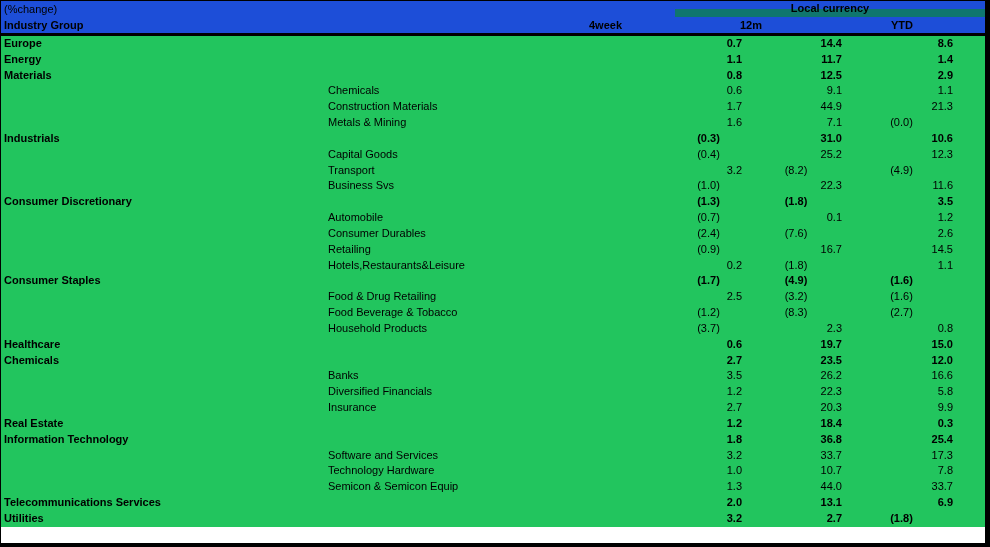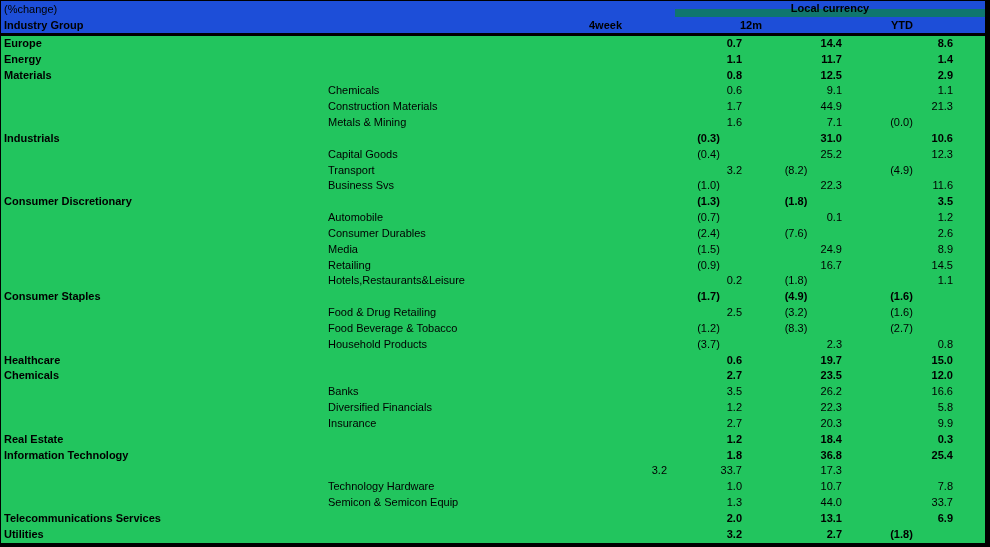--- a/index.html
+++ b/index.html
@@ -197,27 +197,20 @@
       </div>
       <div class="row grid">
         <div class="main-lbl"></div>
         <div class="sub-lbl">Consumer Durables</div>
         <div class="val neg">(2.4)</div>
         <div class="val neg">(7.6)</div>
         <div class="val pos">2.6</div>
       </div>
       <div class="row grid">
         <div class="main-lbl"></div>
-        <div class="sub-lbl">Media</div>
-        <div class="val neg">(1.5)</div>
-        <div class="val pos">24.9</div>
-        <div class="val pos">8.9</div>
-      </div>
-      <div class="row grid">
-        <div class="main-lbl"></div>
         <div class="sub-lbl">Retailing</div>
         <div class="val neg">(0.9)</div>
         <div class="val pos">16.7</div>
         <div class="val pos">14.5</div>
       </div>
       <div class="row grid">
         <div class="main-lbl"></div>
         <div class="sub-lbl">Hotels,Restaurants&amp;Leisure</div>
         <div class="val pos">0.2</div>
         <div class="val neg">(1.8)</div>
@@ -295,20 +288,21 @@
       </div>
       <div class="row grid group">
         <div class="main-lbl">Information Technology</div>
         <div class="sub-lbl"></div>
         <div class="val pos">1.8</div>
         <div class="val pos">36.8</div>
         <div class="val pos">25.4</div>
       </div>
       <div class="row grid">
         <div class="main-lbl"></div>
+        <div class="sub-lbl">Software and Services</div>
         <div class="val pos">3.2</div>
         <div class="val pos">33.7</div>
         <div class="val pos">17.3</div>
       </div>
       <div class="row grid">
         <div class="main-lbl"></div>
         <div class="sub-lbl">Technology Hardware</div>
         <div class="val pos">1.0</div>
         <div class="val pos">10.7</div>
         <div class="val pos">7.8</div>

